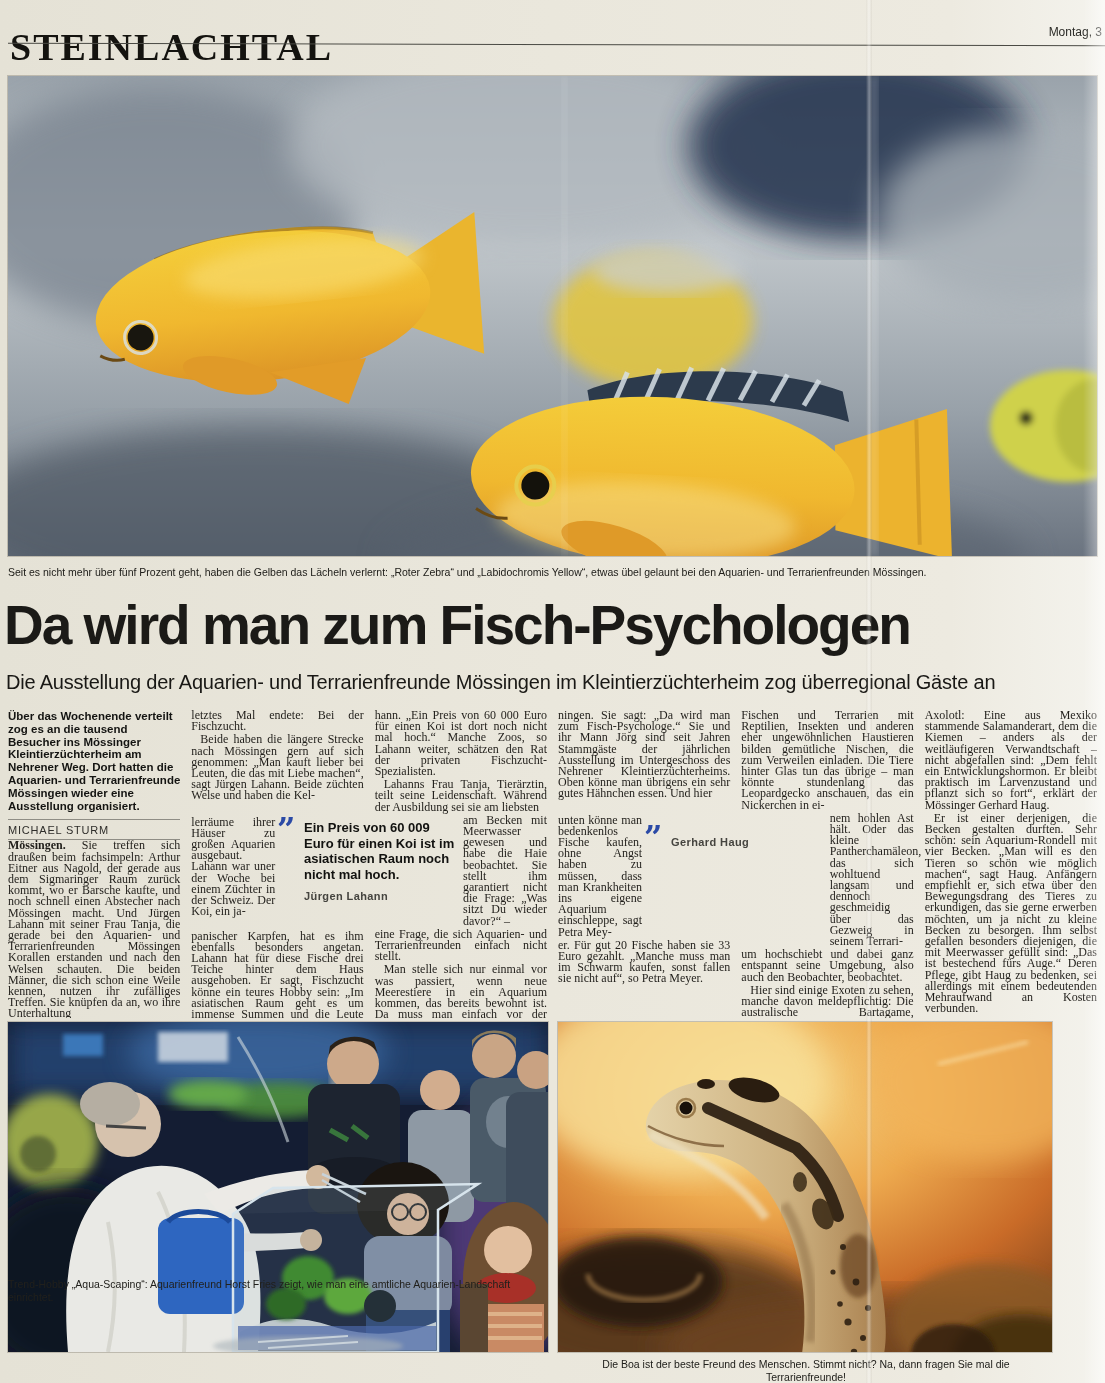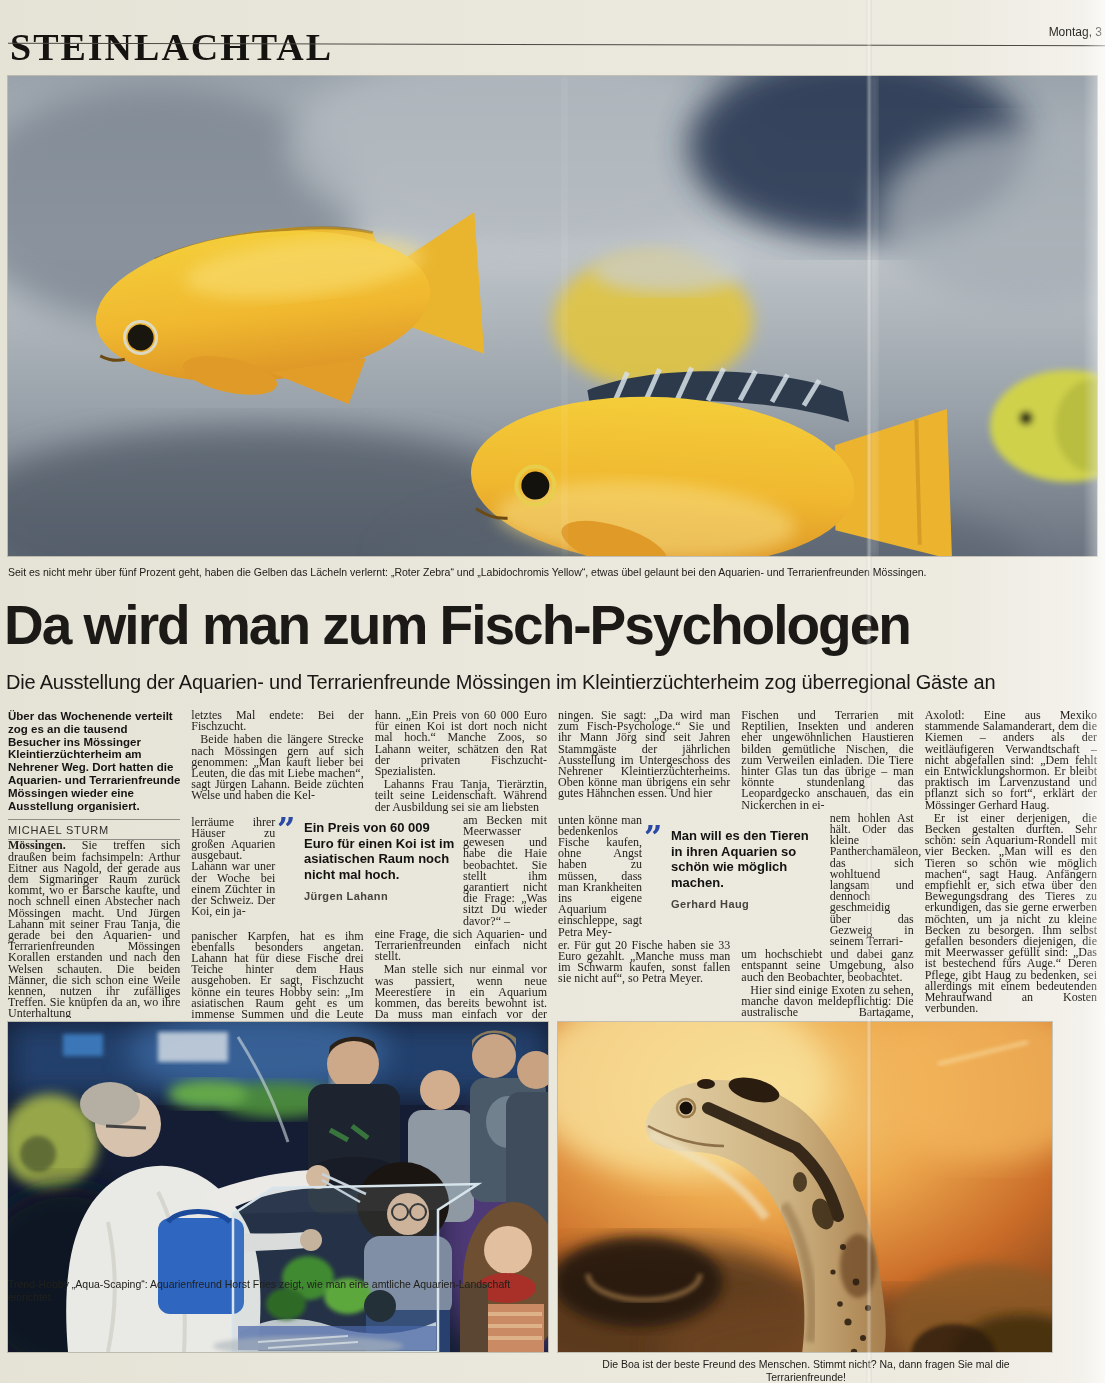--- a/index.html
+++ b/index.html
@@ -180,21 +180,21 @@
     </div>
 
   <aside class="pullquote" id="quote1">
     <div class="qtext">
       <span class="qmark">”</span><span>Ein Preis von 60 009 Euro für einen Koi ist im asiatischen Raum noch nicht mal hoch.</span>
     </div>
     <div class="attrib">Jürgen Lahann</div>
   </aside>
   <aside class="pullquote" id="quote2">
     <div class="qtext">
-      <span class="qmark">”</span><span>Man will es den Tieren in ihren Aquarien so schön wie möglich machen.</span>
+      <span class="qmark">”</span>
     </div>
     <div class="attrib">Gerhard Haug</div>
   </aside>
 
   <figure class="photo" id="bl-photo">
     <svg viewBox="0 0 540 330" width="540" height="330" preserveAspectRatio="none">
       <defs>
         <filter id="p2b2">
             <feGaussianBlur stdDeviation="2"></feGaussianBlur>
           </filter>

